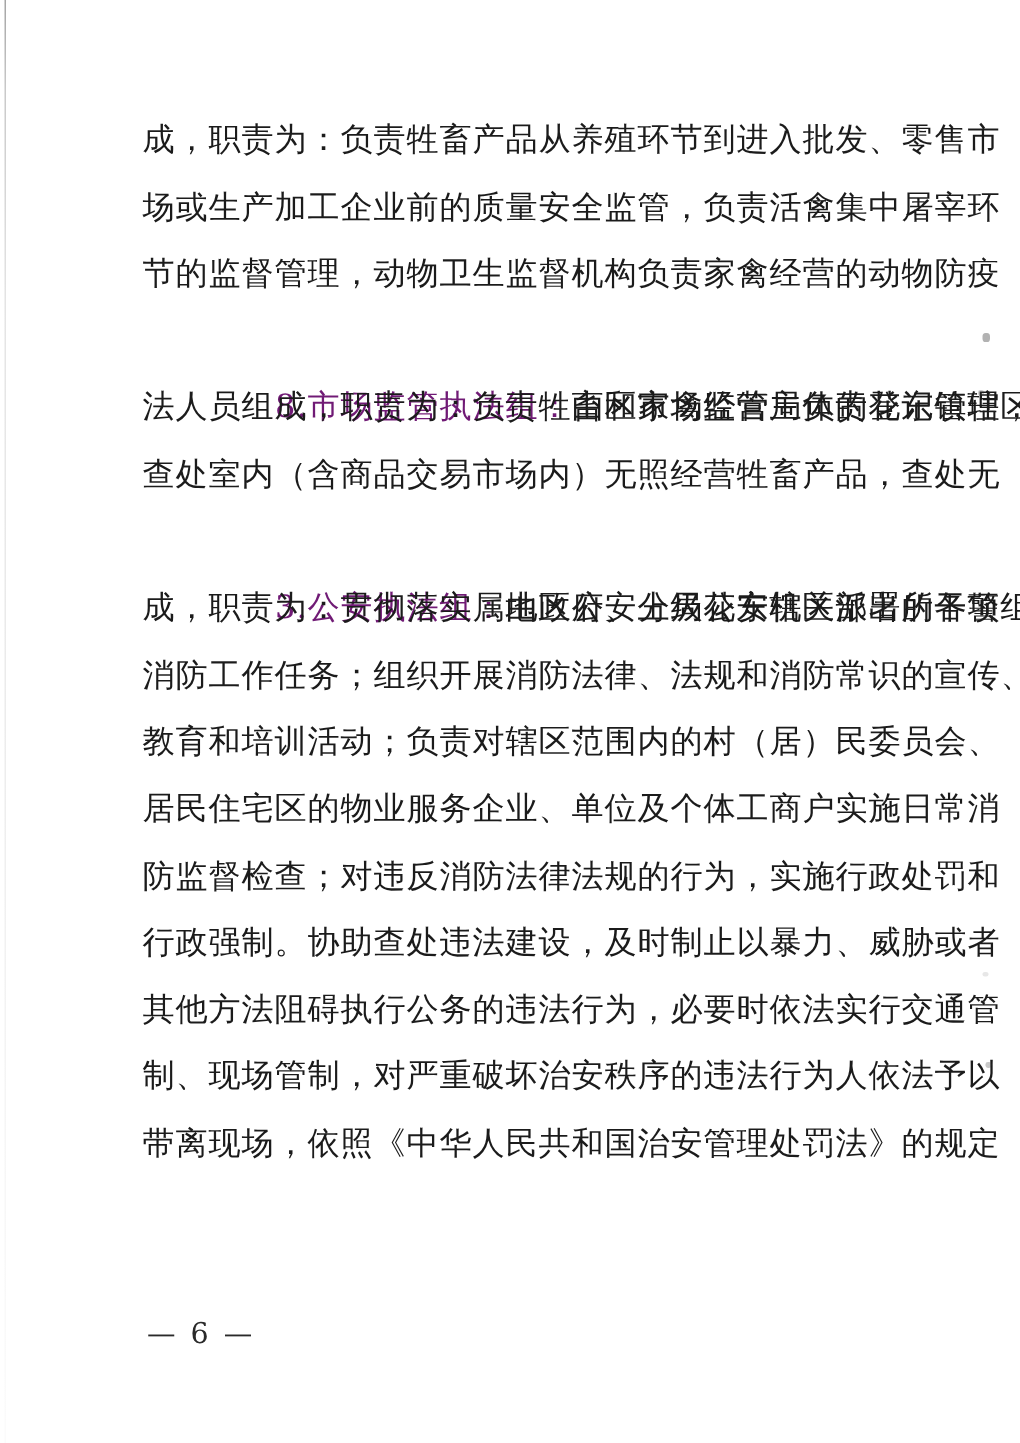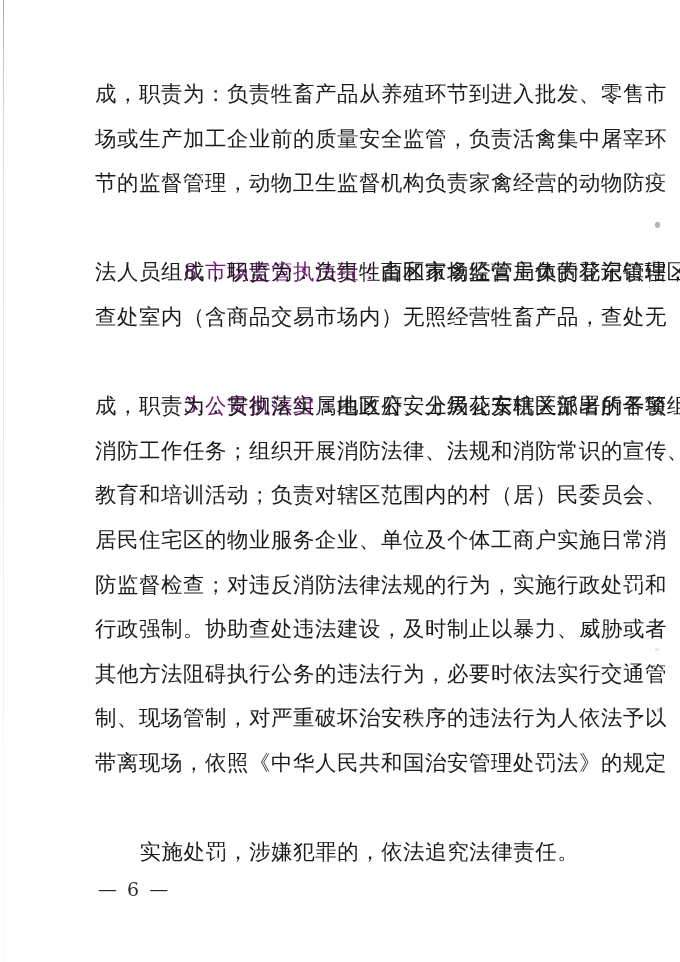--- a/index.html
+++ b/index.html
@@ -498,23 +498,20 @@
         <span>管</span>
         <span>理</span>
         <span>处</span>
         <span>罚</span>
         <span>法</span>
         <span>》</span>
         <span>的</span>
         <span>规</span>
         <span>定</span>
       </div>
-    <div class="line">
-      <span>实施处罚，涉嫌犯罪的，依法追究法律责任。</span>
-    </div>
 
     <div class="line indent">
       
     </div>
 
   </div>
 
   <div class="page-number">— 6 —</div>
 
   <div class="speckle" style="left:655px; top:222px; width:5px; height:6px; opacity:0.72;"></div>

